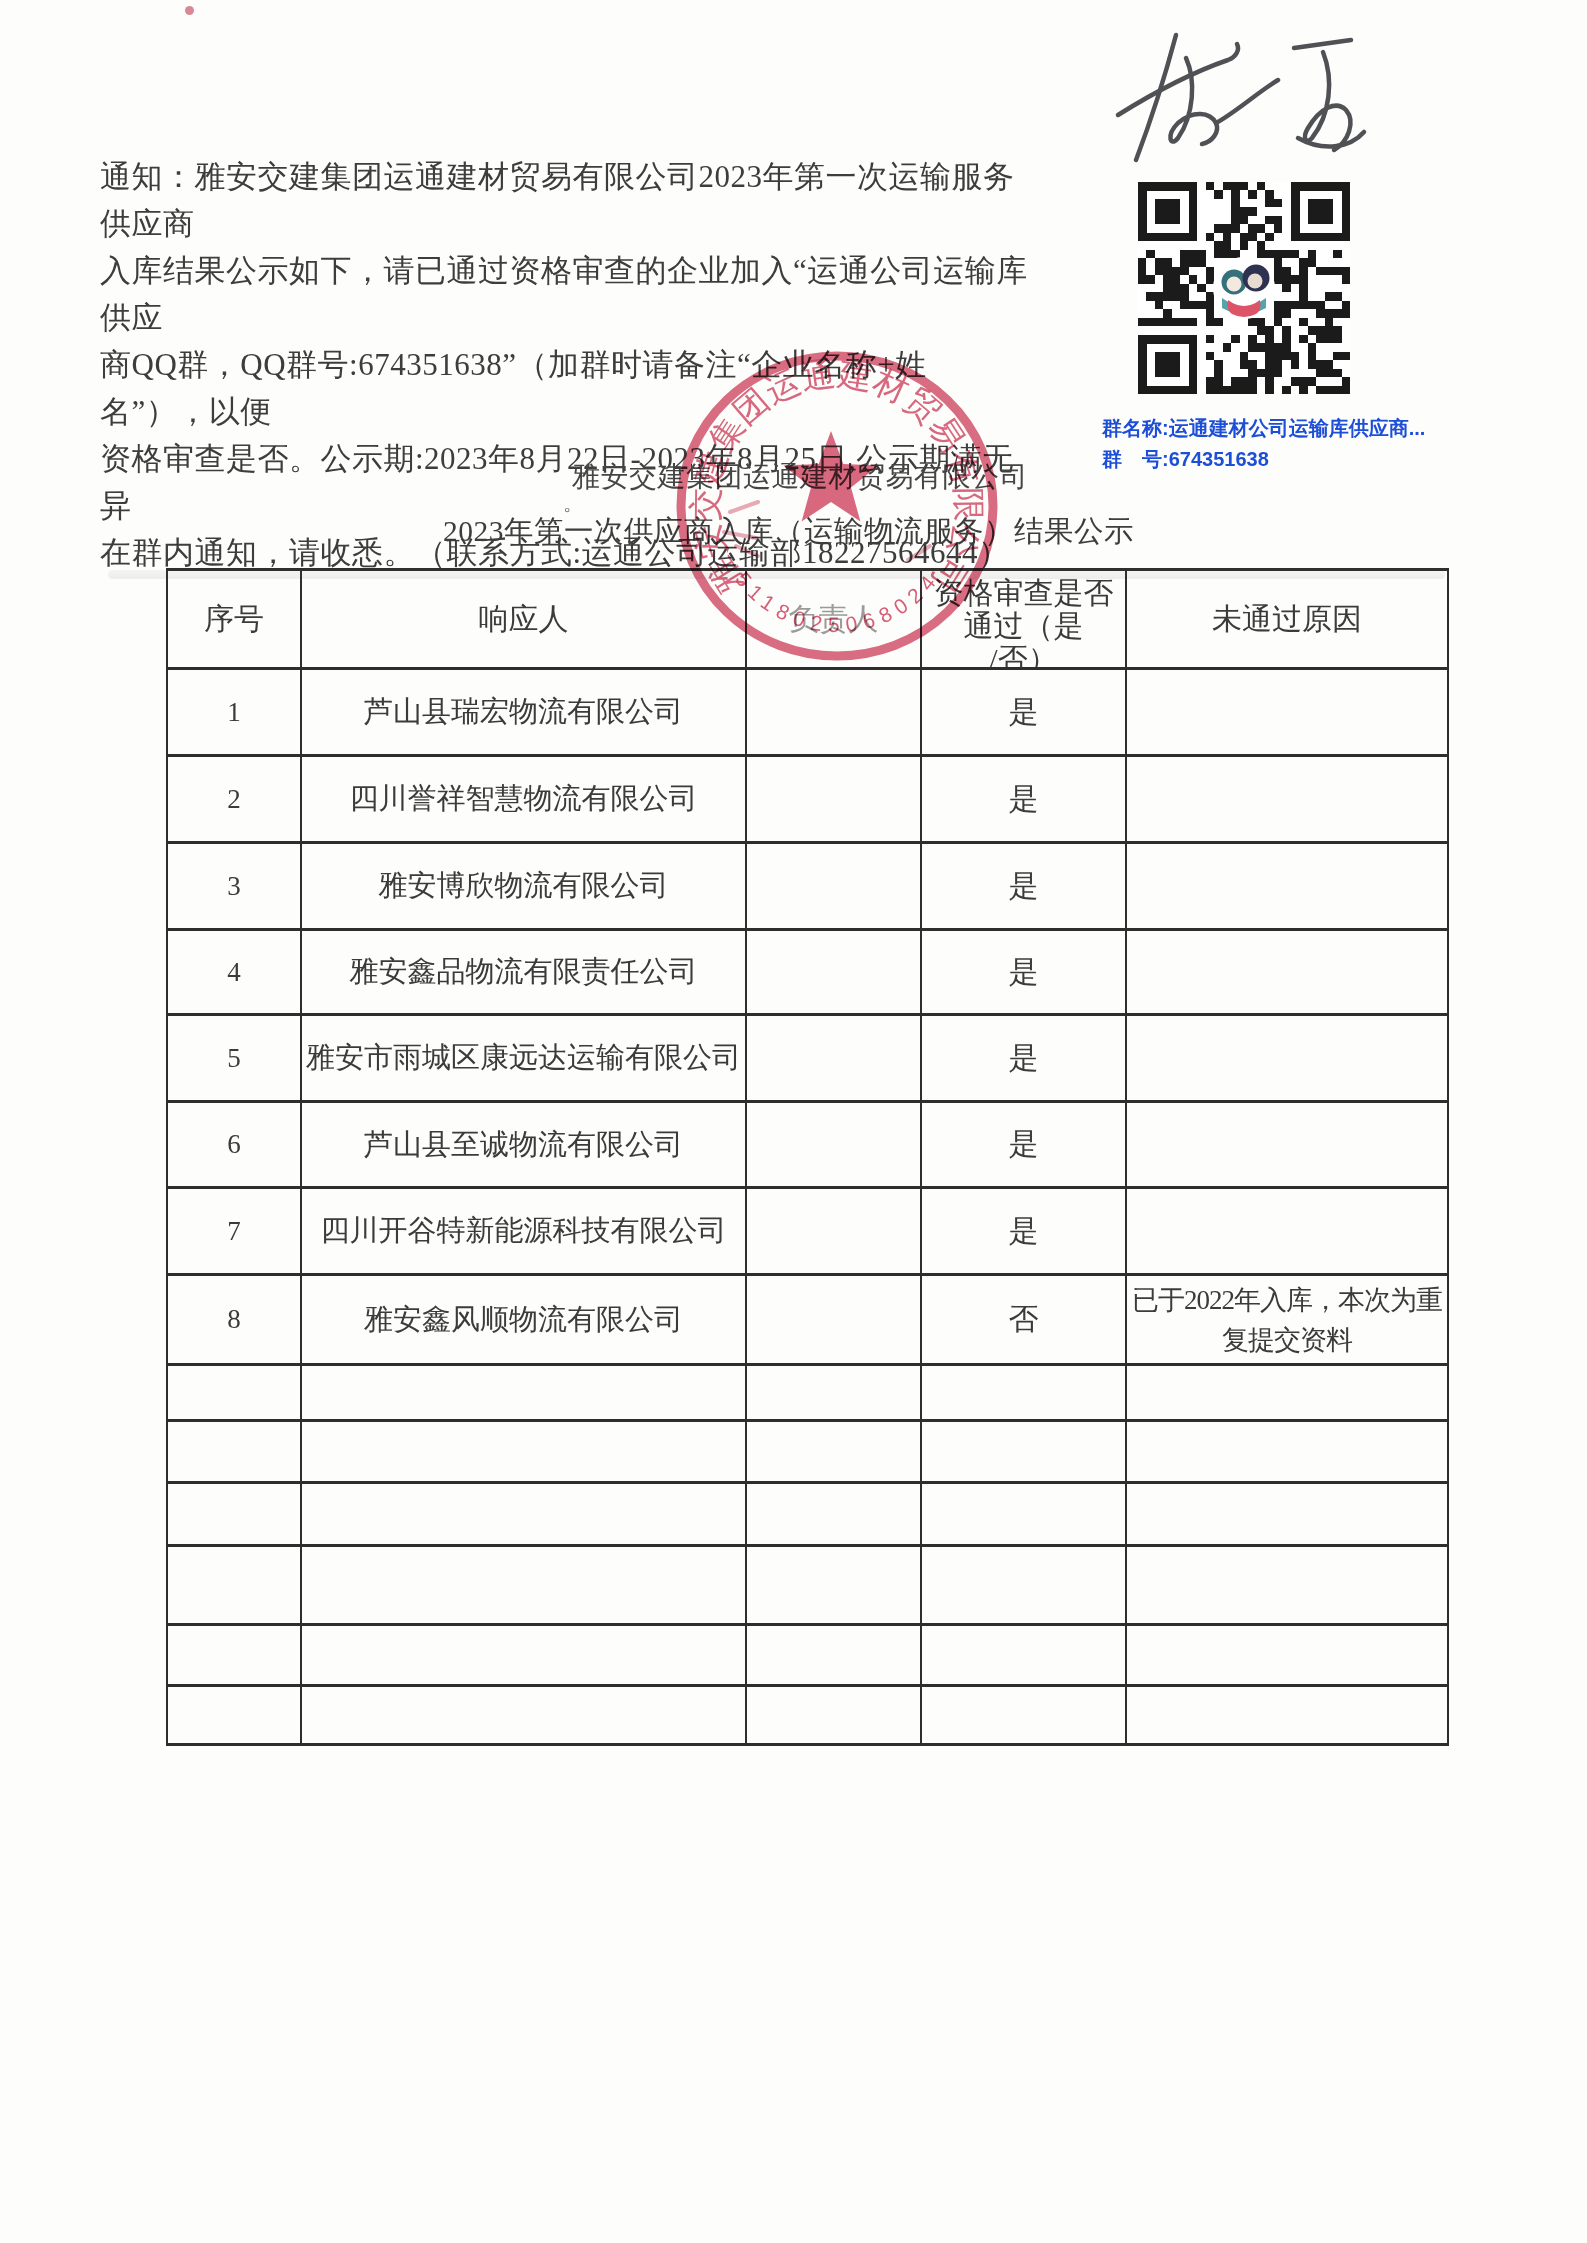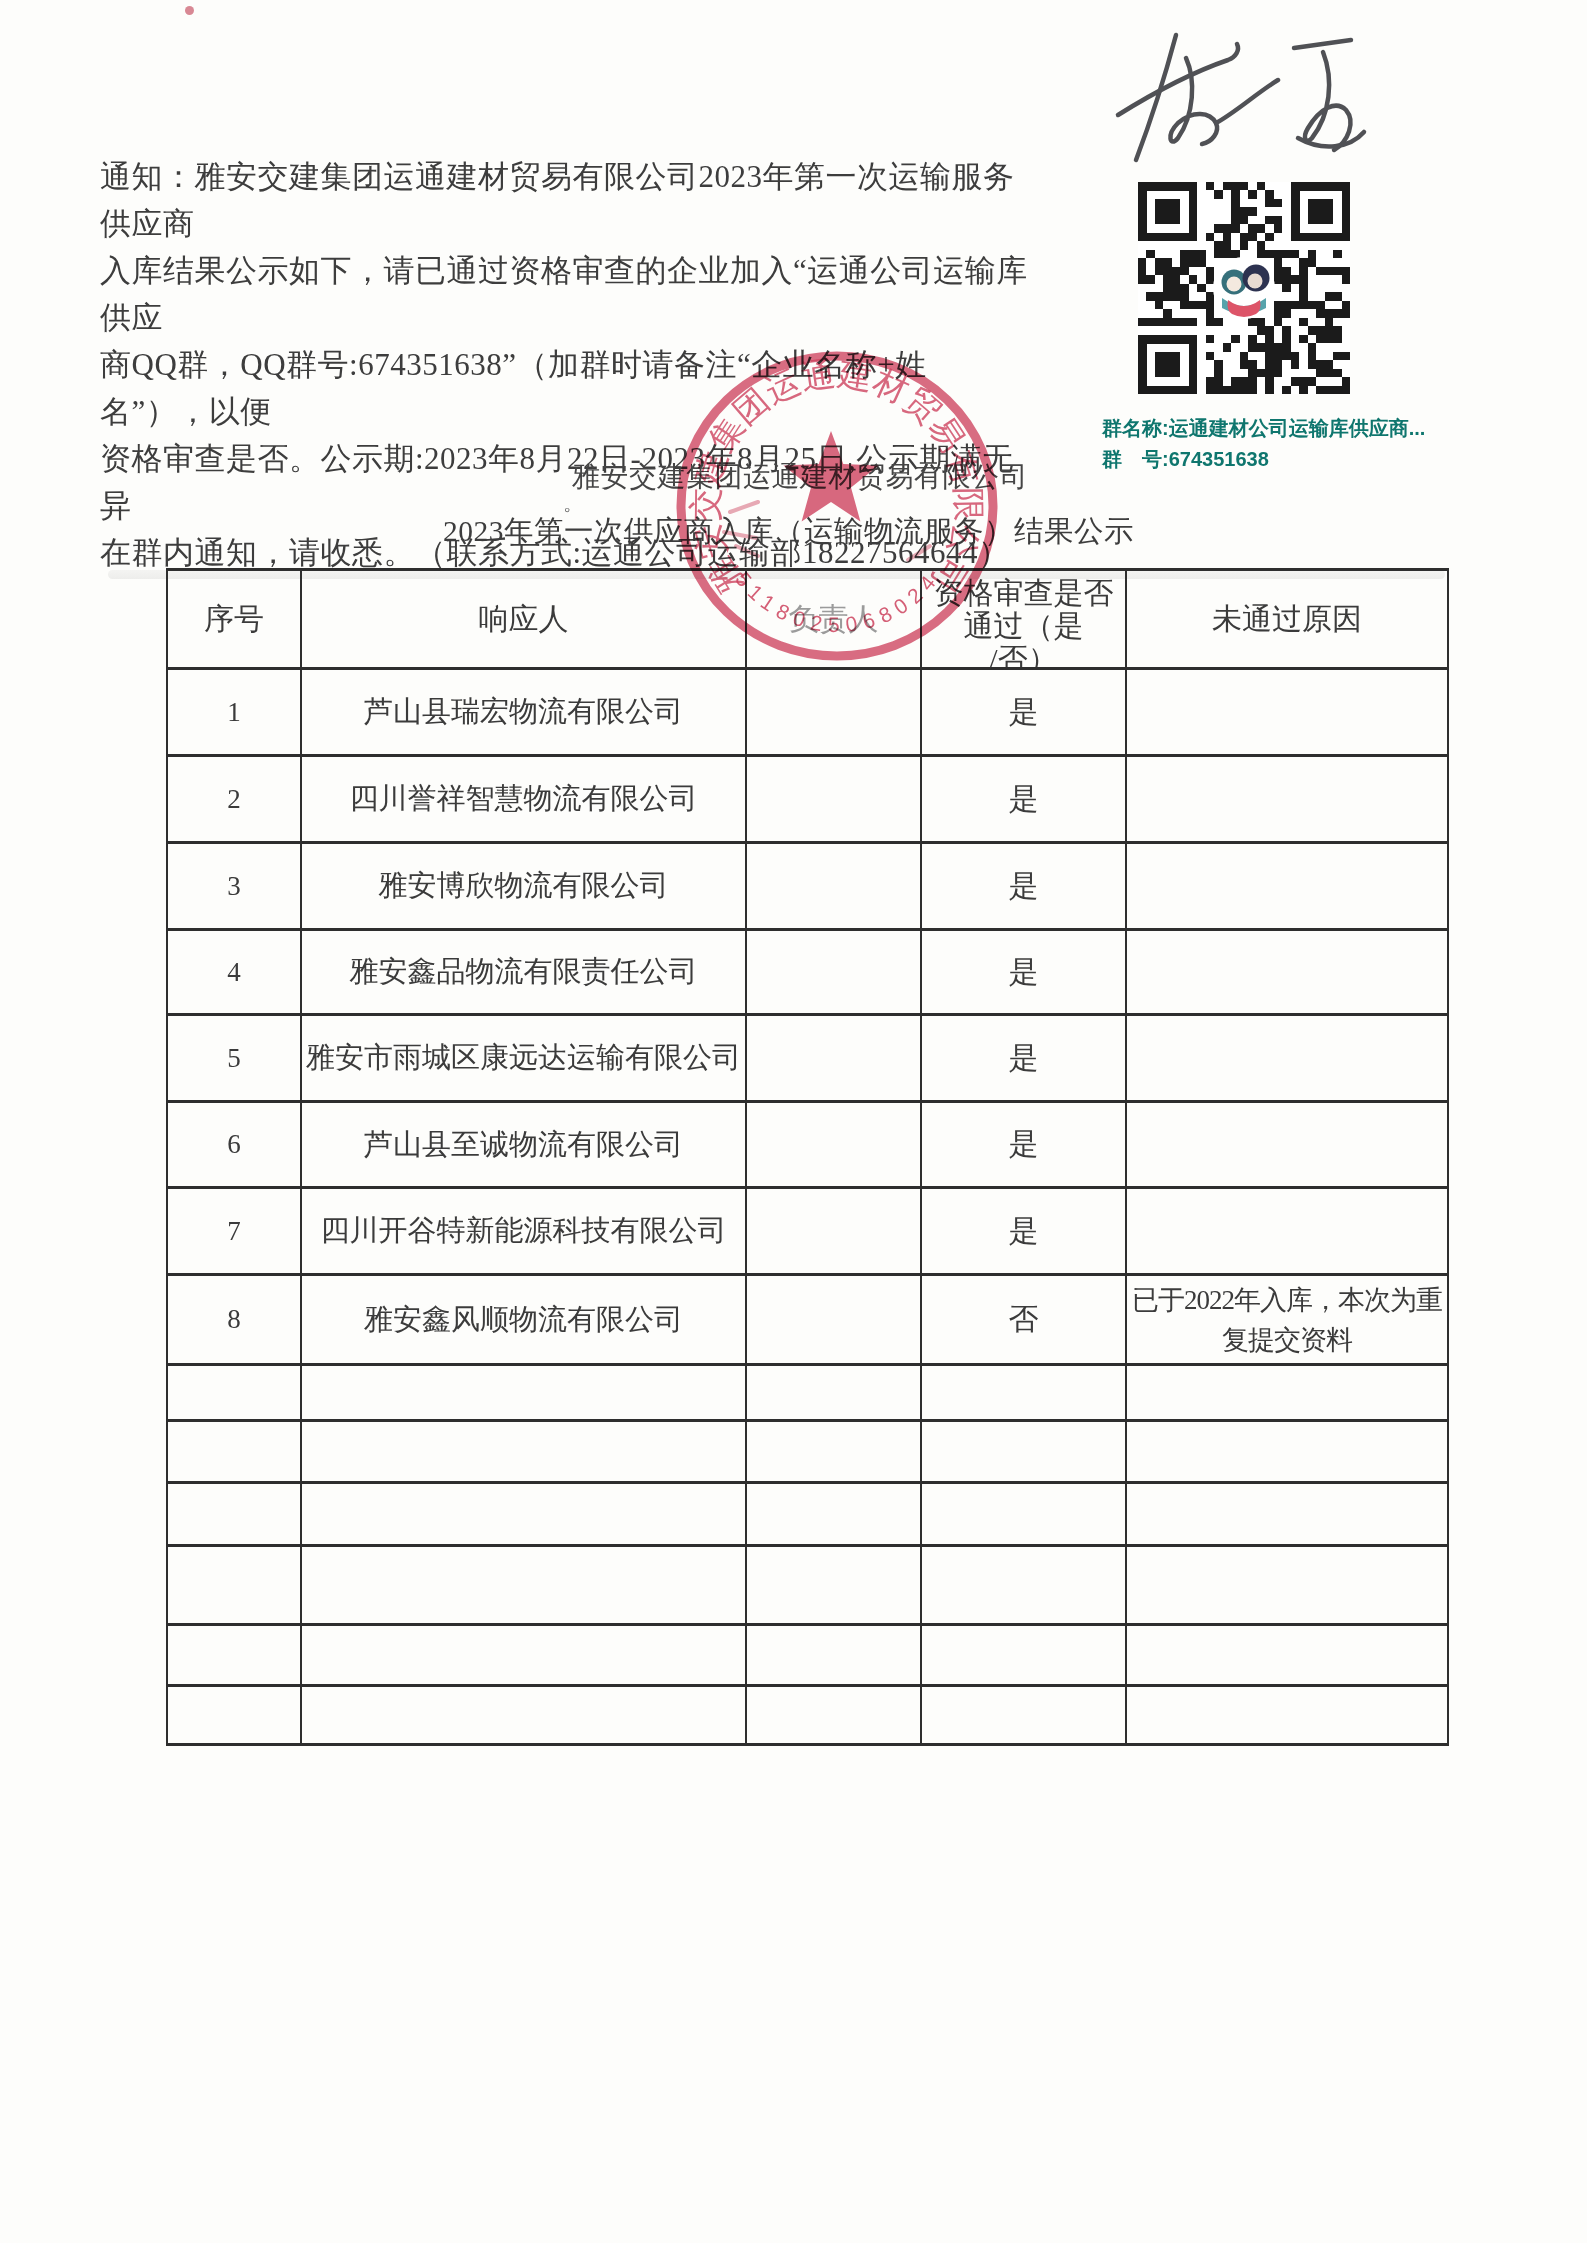--- a/index.html
+++ b/index.html
@@ -13,21 +13,21 @@
     position:absolute;left:100px;top:153px;width:930px;
     font-size:31px;line-height:47px;letter-spacing:.5px;color:#3d3d3d;
   }
   
   .signature{position:absolute;left:1098px;top:20px;width:280px;height:150px;}
   
   .qr{position:absolute;left:1138px;top:182px;width:212px;height:212px;}
   .qr-caption{
     position:absolute;left:1102px;top:413px;width:330px;
     font-family:"Liberation Sans","DejaVu Sans",sans-serif;
-    font-size:20px;line-height:31px;font-weight:600;color:#0f766e;
+    font-size:20px;line-height:31px;font-weight:600;color:#1d4ed8;
   }
   
   .company-line{
     position:absolute;left:572px;top:458px;
     font-size:28px;letter-spacing:.5px;color:#454545;white-space:nowrap;
   }
   .stray-mark{position:absolute;left:563px;top:490px;font-size:20px;color:#555;}
   .doc-title{
     position:absolute;left:443px;top:512px;
     font-size:29.5px;letter-spacing:.5px;color:#3d3d3d;white-space:nowrap;

